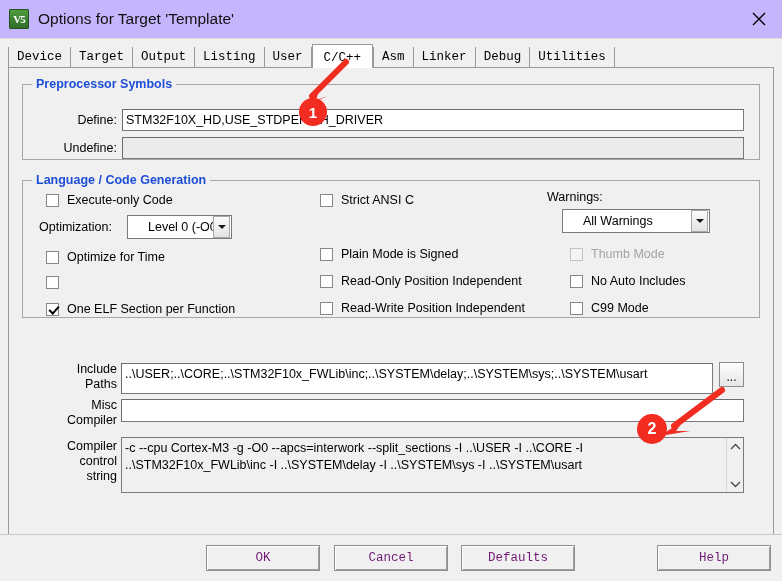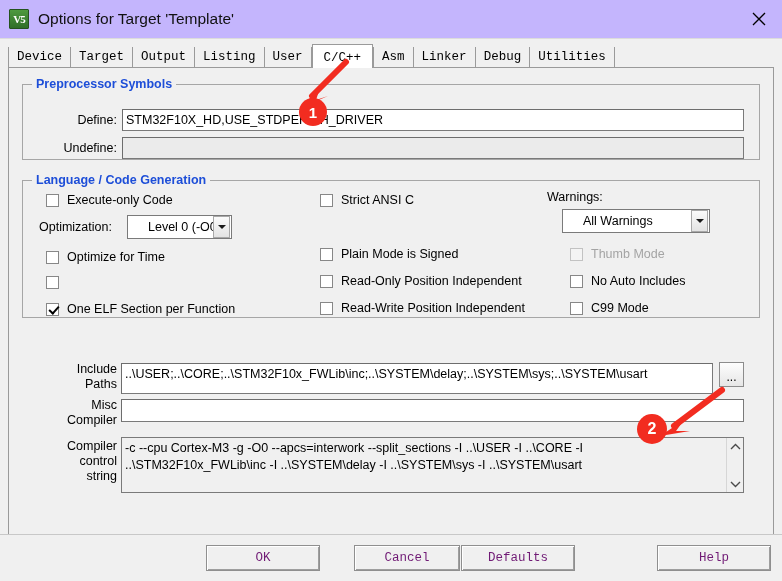--- a/index.html
+++ b/index.html
@@ -451,21 +451,21 @@
               <path d="M1,1 L5.5,5.5 L10,1" stroke="#4a4a4a" stroke-width="1.4" fill="none"></path>
             </svg>
         </span>
       </div>
     </div>
 
   </div>
 
   <div class="btnbar">
     <div class="dlgbtn" style="left:206px; width:114px;">OK</div>
-    <div class="dlgbtn" style="left:334px; width:106px;margin-left:20px;">Cancel</div>
+    <div class="dlgbtn" style="left:334px; width:114px;">Cancel</div>
     <div class="dlgbtn" style="left:461px; width:114px;">Defaults</div>
     <div class="dlgbtn" style="left:657px; width:114px;">Help</div>
   </div>
 </div>
 
 <svg class="annot-arrow" style="left:290px; top:58px;" width="62" height="56">
   <g transform="translate(0,0)">
     <path d="M56,4 L22,38" stroke="#f22c20" stroke-width="6" stroke-linecap="round" fill="none"></path>
     <path d="M10,50 L30,30 L26,42 L38,38 Z" fill="#f22c20"></path>
   </g>

